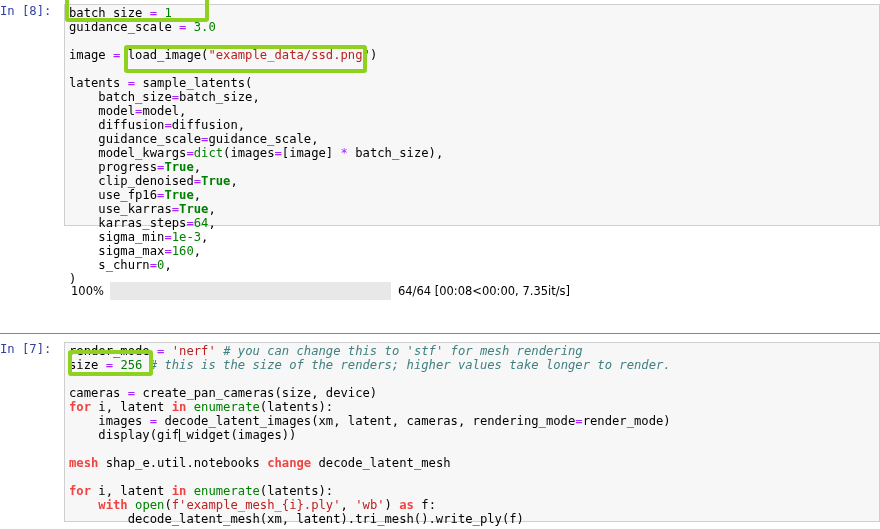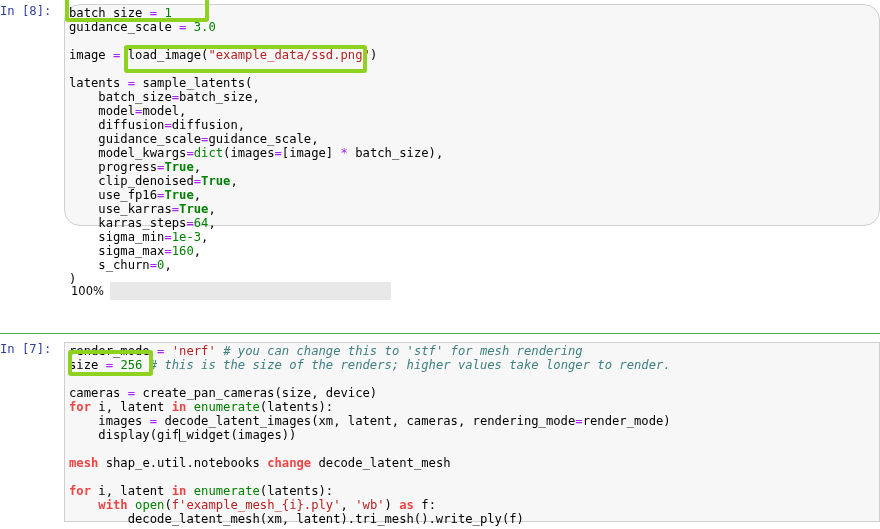--- a/index.html
+++ b/index.html
@@ -127,21 +127,21 @@
     margin: 0 -0.5px;
   }
 </style>
 </head>
 <body>
 
 <div class="notebook">
 
   <div class="cell" style="left:0px; top:4px; width:880px;">
     <div class="prompt">In [8]:</div>
-    <div class="input-area" style="width:798px; height:222px;border-radius:16px;">
+    <div class="input-area" style="width:798px; height:222px;">
 <pre class="code">batch_size <span class="t-eq">=</span> <span class="t-num">1</span>
 guidance_scale <span class="t-eq">=</span> <span class="t-num">3.0</span>
 
 image <span class="t-eq">=</span> load_image(<span class="t-str">"example_data/ssd.png"</span>)
 
 latents <span class="t-eq">=</span> sample_latents(
     batch_size<span class="t-eq">=</span>batch_size,
     model<span class="t-eq">=</span>model,
     diffusion<span class="t-eq">=</span>diffusion,
     guidance_scale<span class="t-eq">=</span>guidance_scale,
@@ -156,20 +156,21 @@
     s_churn<span class="t-eq">=</span><span class="t-num">0</span>,
 )</pre>
     </div>
   </div>
 
   <div class="output-row" style="left:71px; top:282px;">
     <span class="pb-pct">100%</span>
     <span class="pb-track" style="background: rgb(232, 232, 232);">
       <span class="pb-fill" style="width: 100%; background: rgb(76, 175, 80);"></span>
     </span>
+    <span class="pb-meta">64/64 [00:08&lt;00:00, 7.35it/s]</span>
   </div>
 
   <div class="cell selected" style="left:0px; top:333px; width:880px; height:228px; padding-top:8px;">
     <div class="prompt">In [7]:</div>
     <div class="input-area" style="width:798px; height:180px;">
 <pre class="code">render_mode <span class="t-eq">=</span> <span class="t-str">'nerf'</span> <span class="t-cmt"># you can change this to 'stf' for mesh rendering</span>
 size <span class="t-eq">=</span> <span class="t-num">256</span> <span class="t-cmt"># this is the size of the renders; higher values take longer to render.</span>
 
 cameras <span class="t-eq">=</span> create_pan_cameras(size, device)
 <span class="t-kw">for</span> i, latent <span class="t-kw">in</span> <span class="t-bi">enumerate</span>(latents):

